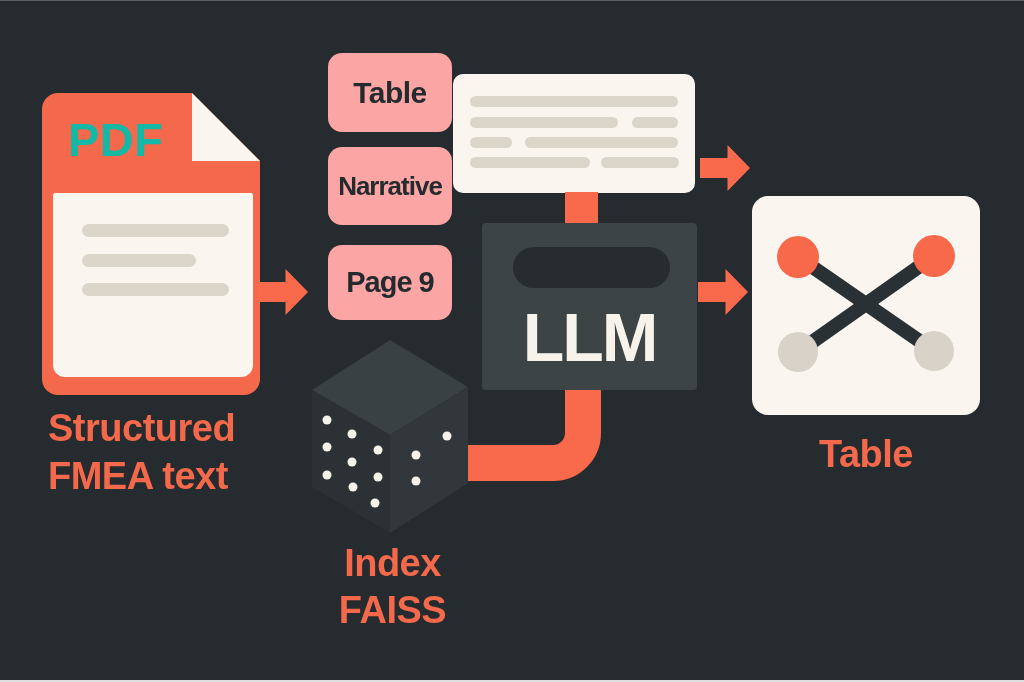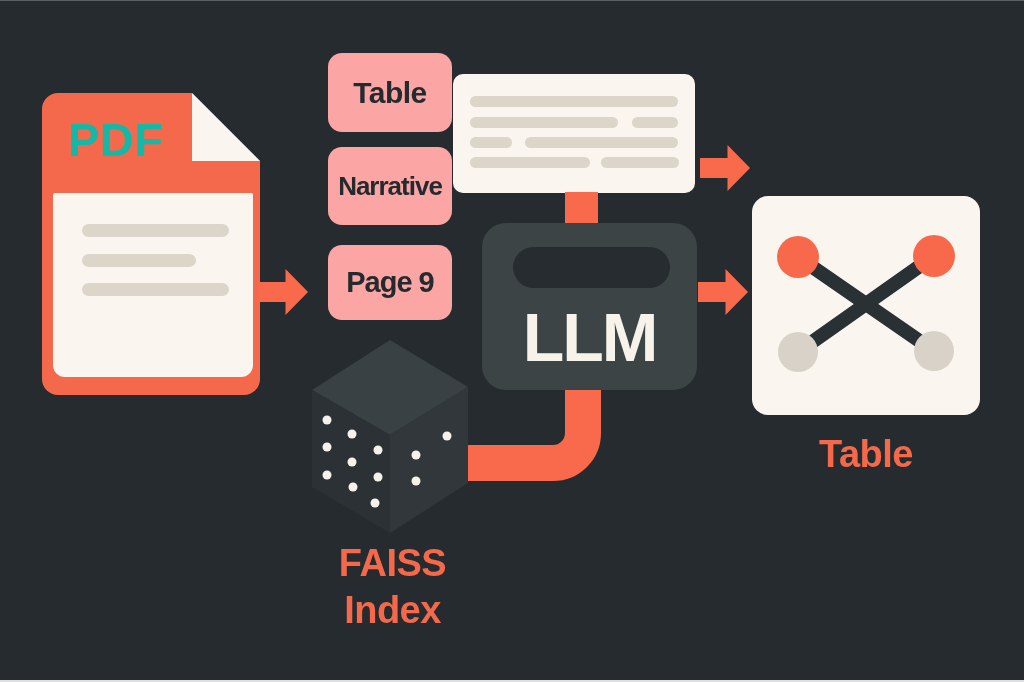--- a/index.html
+++ b/index.html
@@ -69,21 +69,21 @@
   .tc-r3b{left:72px;top:63px;width:153px;}
   .tc-r4a{left:17px;top:83px;width:120px;}
   .tc-r4b{left:148px;top:83px;width:78px;}
 
   
   .conn-card-llm{left:565px;top:192px;width:33px;height:33px;background:#F96A4C;}
   .pipe-svg{left:455px;top:385px;width:170px;height:105px;}
 
   
   .llm-box{
-    left:482px;top:223px;width:215px;height:167px;background:#3D4446;border-radius:24px;
+    left:482px;top:223px;width:215px;height:167px;background:#3D4446;border-radius:4px;
   }
   .llm-pill{
     position:absolute;left:31px;top:24px;width:157px;height:41px;
     background:#262C2F;border-radius:21px;
   }
   .llm-label{
     position:absolute;left:0;top:80px;width:100%;text-align:center;
     color:#F7F3EA;font-size:68px;line-height:1;letter-spacing:-2px;
   }
 
@@ -179,20 +179,24 @@
     <svg class="bowtie-svg" viewBox="0 0 228 219">
       <line x1="46" y1="61" x2="182" y2="155" stroke="#2A3134" stroke-width="14" stroke-linecap="round"></line>
       <line x1="182" y1="60" x2="46" y2="156" stroke="#2A3134" stroke-width="14" stroke-linecap="round"></line>
       <circle cx="46" cy="61" r="21" fill="#F8684A"></circle>
       <circle cx="182" cy="60" r="21" fill="#F8684A"></circle>
       <circle cx="46" cy="156" r="20" fill="#D8D2C8"></circle>
       <circle cx="182" cy="155" r="20" fill="#D8D2C8"></circle>
     </svg>
   </div>
 
+  <div class="abs caption cap-structured">
+    <div>Structured</div>
+    <div>FMEA text</div>
+  </div>
   <div class="abs caption cap-faiss">
+    <div>Index</div>
     <div>FAISS</div>
-    <div>Index</div>
   </div>
   <div class="abs caption cap-bowtie">Table</div>
 
   <div class="abs edge-bottom"></div>
 </div>
 
 </body></html>

